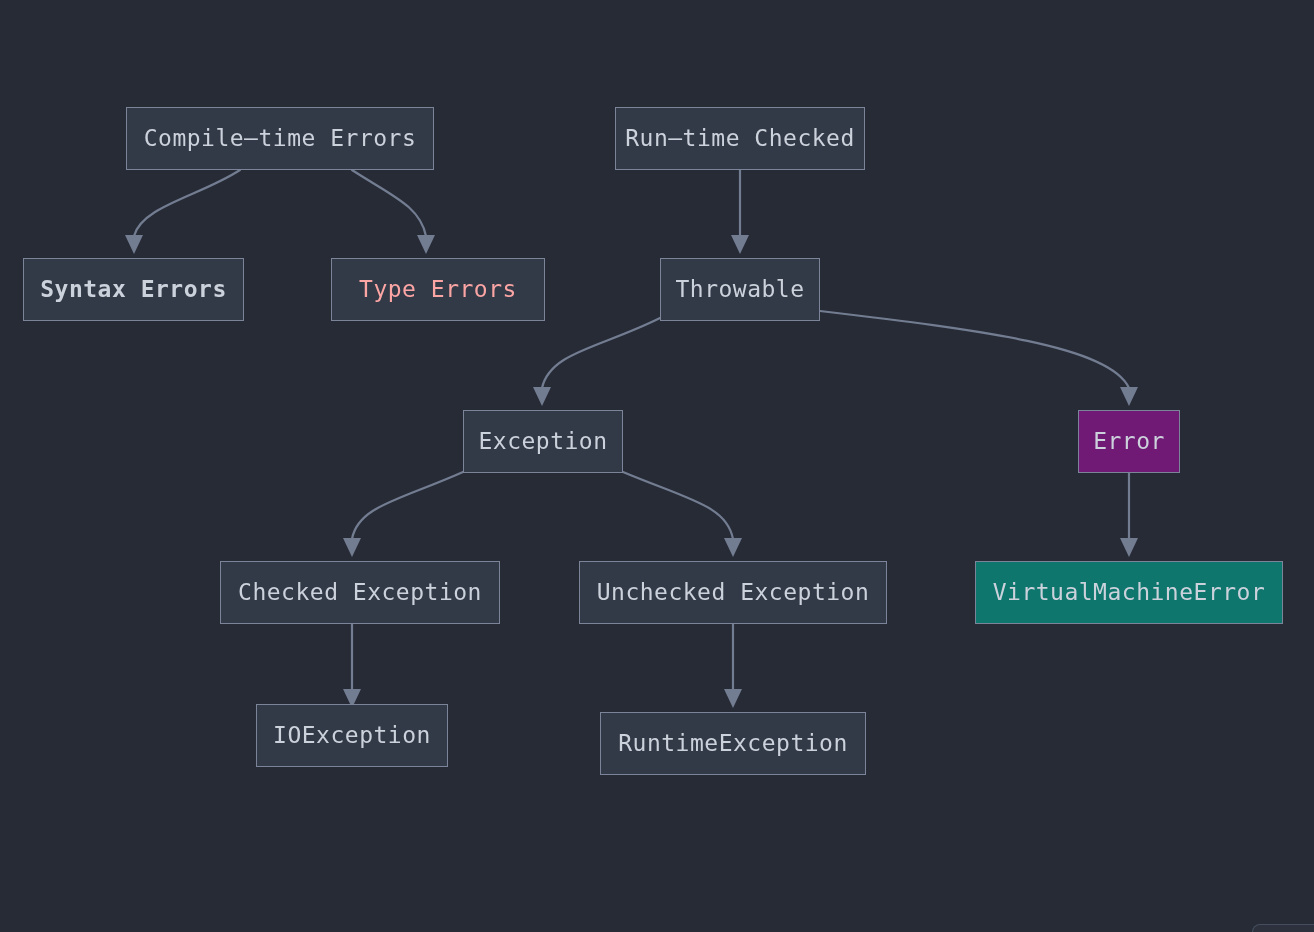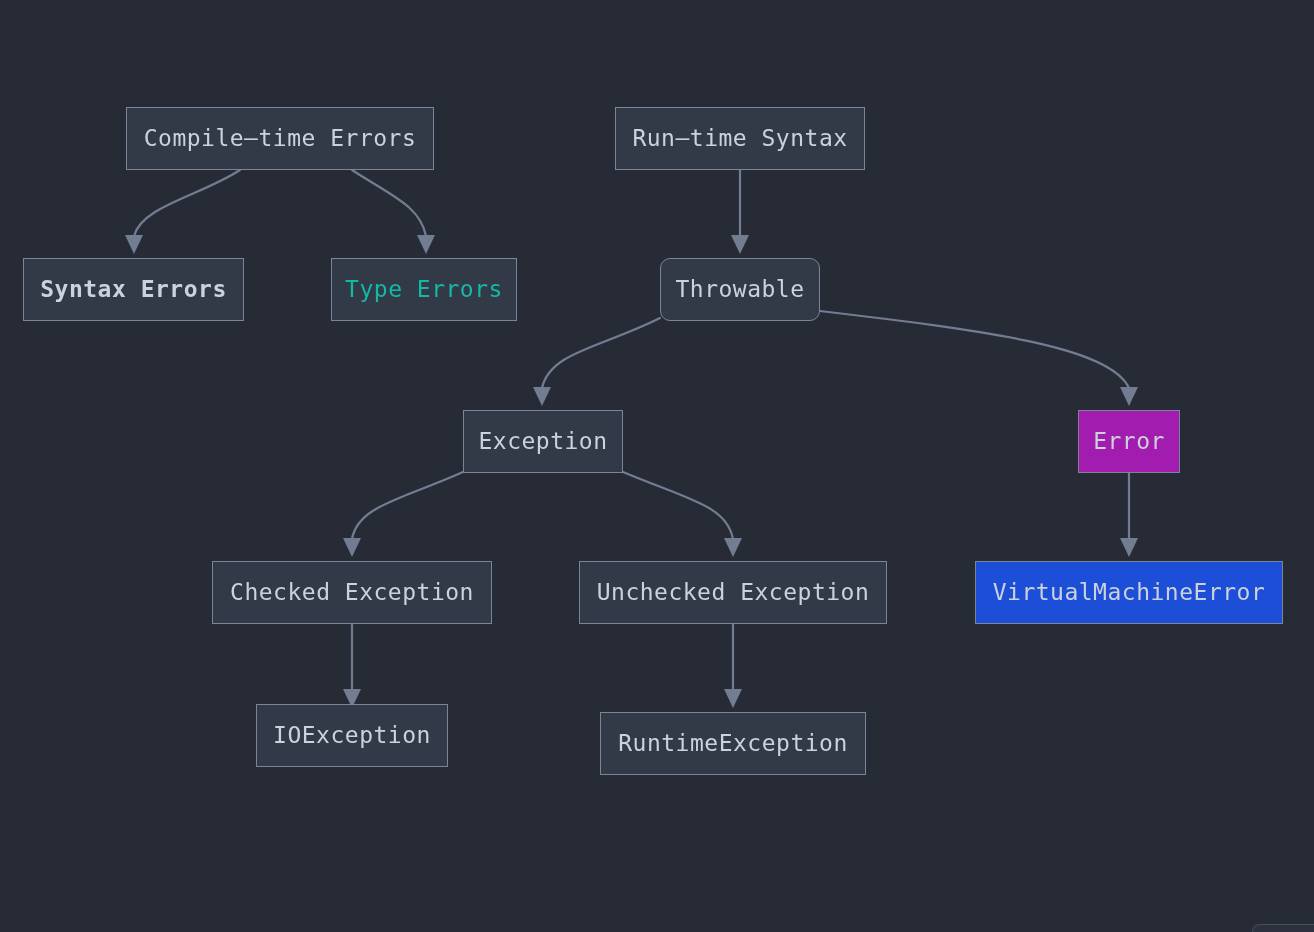--- a/index.html
+++ b/index.html
@@ -107,44 +107,44 @@
         <path d="M 733 624 L 733 690" fill="none" stroke="#737d92" stroke-width="2.2" stroke-linecap="round"></path>
         <polygon points="724,689 742,689 733,708" fill="#737d92"></polygon>
       </g>
     </svg>
 
   <div id="node-layer">
       <div class="node" style="left: 126px; top: 107px; width: 308px; height: 63px; background: rgb(51, 58, 71); border-color: rgb(123, 132, 153); color: rgb(204, 210, 220);">
         <span class="node-label">Compile—time Errors</span>
       </div>
       <div class="node" style="left: 615px; top: 107px; width: 250px; height: 63px; background: rgb(51, 58, 71); border-color: rgb(123, 132, 153); color: rgb(204, 210, 220);">
-        <span class="node-label">Run—time Syntax</span>
+        <span class="node-label">Run—time Checked</span>
       </div>
       <div class="node" style="left: 23px; top: 258px; width: 221px; height: 63px; background: rgb(51, 58, 71); border-color: rgb(123, 132, 153); color: rgb(204, 210, 220); font-weight: bold;">
         <span class="node-label">Syntax Errors</span>
       </div>
-      <div class="node" style="left: 331px; top: 258px; width: 186px; height: 63px; background: rgb(51, 58, 71); border-color: rgb(123, 132, 153); color: #14b8a6;">
+      <div class="node" style="left: 331px; top: 258px; width: 214px; height: 63px; background: rgb(51, 58, 71); border-color: rgb(123, 132, 153); color: #fca5a5;">
         <span class="node-label">Type Errors</span>
       </div>
-      <div class="node" style="left: 660px; top: 258px; width: 160px; height: 63px; background: rgb(51, 58, 71); border-color: rgb(123, 132, 153); color: rgb(204, 210, 220); border-radius: 10px;">
+      <div class="node" style="left: 660px; top: 258px; width: 160px; height: 63px; background: rgb(51, 58, 71); border-color: rgb(123, 132, 153); color: rgb(204, 210, 220);">
         <span class="node-label">Throwable</span>
       </div>
       <div class="node" style="left: 463px; top: 410px; width: 160px; height: 63px; background: rgb(51, 58, 71); border-color: rgb(123, 132, 153); color: rgb(204, 210, 220); align-items: center;">
         <span class="node-label">Exception</span>
       </div>
-      <div class="node" style="left: 1078px; top: 410px; width: 102px; height: 63px; background: #a21caf; border-color: rgb(123, 132, 153); color: rgb(204, 210, 220);">
+      <div class="node" style="left: 1078px; top: 410px; width: 102px; height: 63px; background: #701a75; border-color: rgb(123, 132, 153); color: rgb(204, 210, 220);">
         <span class="node-label">Error</span>
       </div>
-      <div class="node" style="left: 212px; top: 561px; width: 280px; height: 63px; background: rgb(51, 58, 71); border-color: rgb(123, 132, 153); color: rgb(204, 210, 220);">
+      <div class="node" style="left: 220px; top: 561px; width: 280px; height: 63px; background: rgb(51, 58, 71); border-color: rgb(123, 132, 153); color: rgb(204, 210, 220);">
         <span class="node-label">Checked Exception</span>
       </div>
       <div class="node" style="left: 579px; top: 561px; width: 308px; height: 63px; background: rgb(51, 58, 71); border-color: rgb(123, 132, 153); color: rgb(204, 210, 220);">
         <span class="node-label">Unchecked Exception</span>
       </div>
-      <div class="node" style="left: 975px; top: 561px; width: 308px; height: 63px; background: #1d4ed8; border-color: rgb(123, 132, 153); color: rgb(204, 210, 220);">
+      <div class="node" style="left: 975px; top: 561px; width: 308px; height: 63px; background: #0f766e; border-color: rgb(123, 132, 153); color: rgb(204, 210, 220);">
         <span class="node-label">VirtualMachineError</span>
       </div>
       <div class="node" style="left: 256px; top: 704px; width: 192px; height: 63px; background: rgb(51, 58, 71); border-color: rgb(123, 132, 153); color: rgb(204, 210, 220);">
         <span class="node-label">IOException</span>
       </div>
       <div class="node" style="left: 600px; top: 712px; width: 266px; height: 63px; background: rgb(51, 58, 71); border-color: rgb(123, 132, 153); color: rgb(204, 210, 220);">
         <span class="node-label">RuntimeException</span>
       </div>
     </div>
 

